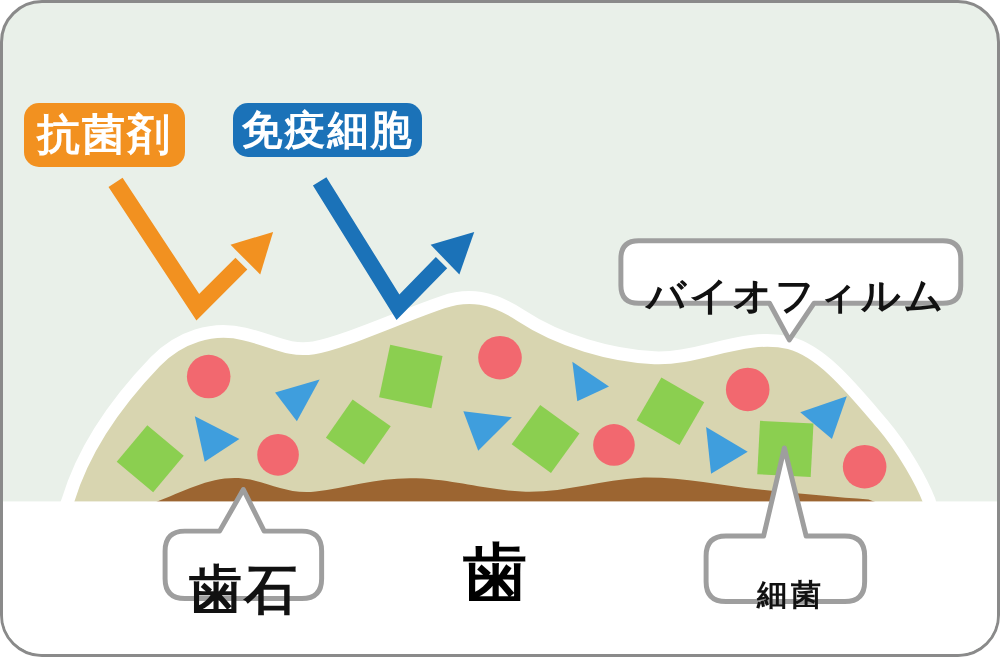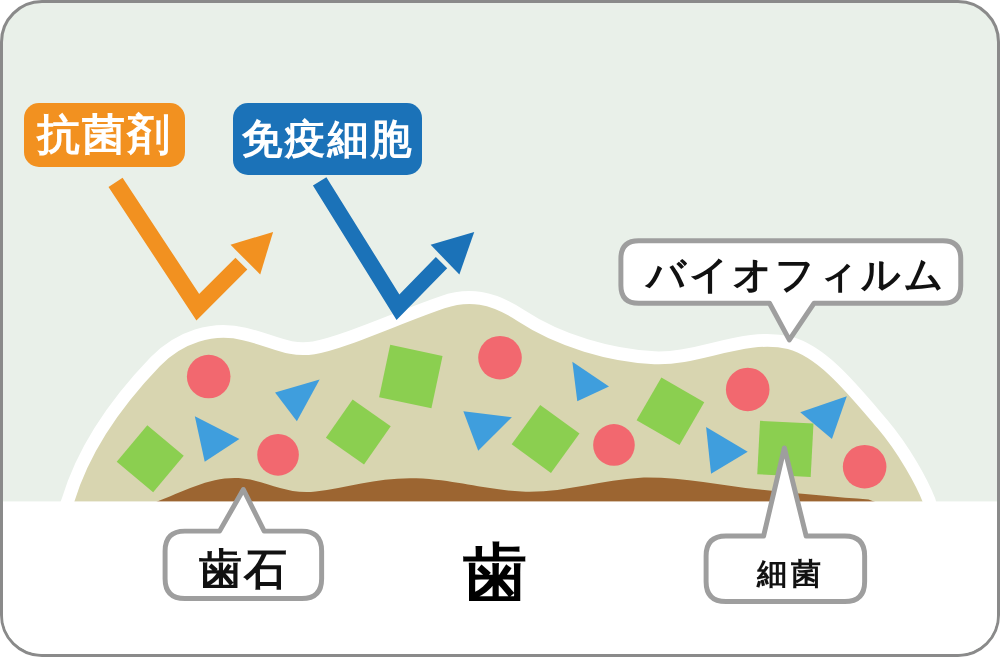--- a/index.html
+++ b/index.html
@@ -16,28 +16,28 @@
   .frame svg{position:absolute;left:0;top:0;width:100%;height:100%;display:block;}
   .tag{
     position:absolute;
     display:flex;align-items:center;justify-content:center;
     color:#ffffff;font-weight:bold;
     border-radius:15px;
     letter-spacing:2px;
     text-align:right;
   }
   .tag-orange{left:21px;top:100px;width:161px;height:64px;background:var(--orange,#f29120);font-size:43px;}
-  .tag-blue{left:230px;top:100px;width:189px;height:72px;background:var(--label-blue,#1b72b8);font-size:41px;}
+  .tag-blue{left:230px;top:100px;width:189px;height:54px;background:var(--label-blue,#1b72b8);font-size:41px;}
   .callout-text{
     position:absolute;
     display:flex;align-items:center;justify-content:center;
-    color:var(--text,#111);font-weight:bold;
+    color:var(--text,#111);font-weight:bold;margin-top:21px;
   }
   .ct-biofilm{left:622px;top:240px;width:343px;height:63px;font-size:39px;letter-spacing:3px;}
-  .ct-tartar{left:162px;top:533px;width:158px;height:68px;font-size:43px;letter-spacing:2px;}
+  .ct-tartar{left:162px;top:533px;width:158px;height:68px;font-size:53px;letter-spacing:2px;}
   .ct-bacteria{left:708px;top:538px;width:160px;height:66px;font-size:30px;letter-spacing:4px;}
   .tooth-char{
     position:absolute;left:427px;top:532px;width:130px;height:76px;
     display:flex;align-items:center;justify-content:center;
     color:#000;font-weight:bold;font-size:64px;
   }
 </style>
 </head>
 <body>
 

